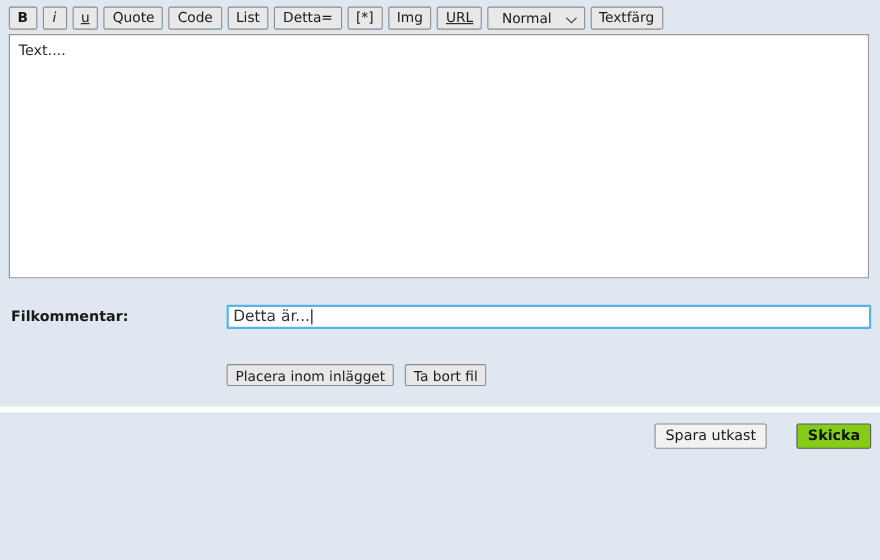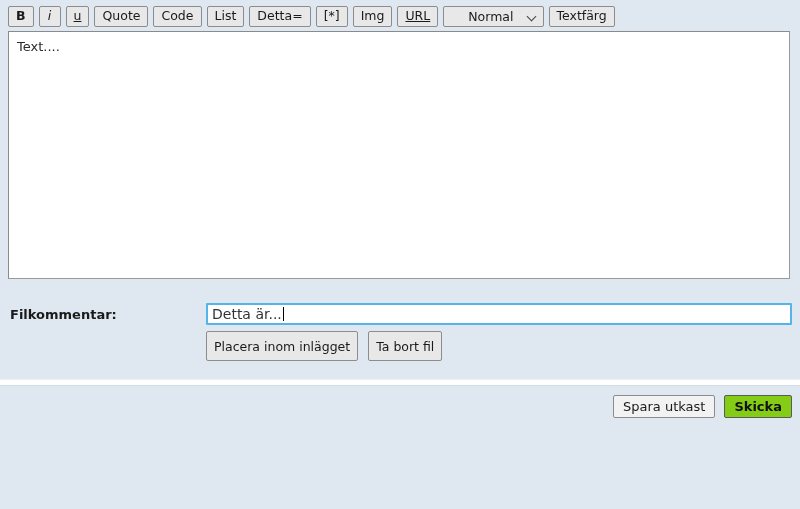--- a/index.html
+++ b/index.html
@@ -51,21 +51,21 @@
 
   .tb-select {
     background: #e8e8e8;
     border: 1px solid #8c8c8c;
     border-radius: 2px;
     height: 21px;
     box-sizing: border-box;
     display: inline-flex;
     align-items: center;
     gap: 14px;
-    padding: 0 6px 0 24px;
+    padding: 0 6px 0 12px;
     font-size: 12.5px;
     color: #1a1a1a;
     cursor: pointer;
   }
   .chev {
     width: 9px;
     height: 9px;
     position: relative;
     display: inline-block;
   }
@@ -76,21 +76,21 @@
     width: 6px; height: 6px;
     border-left: 1.4px solid #444;
     border-bottom: 1.4px solid #444;
     transform: rotate(-45deg);
   }
 
   
   #post-textarea {
     margin: 0 8px;
     width: 782px;
-    height: 248px;
+    height: 222px;
     box-sizing: border-box;
     background: #ffffff;
     border: 1px solid #9a9a9a;
     border-top-color: #8b8b8b;
     border-left-color: #8b8b8b;
     padding: 7px 8px;
     font-family: "DejaVu Sans", sans-serif;
     font-size: 13px;
     color: #2b2b2b;
     overflow: hidden;
@@ -164,41 +164,42 @@
     gap: 10px;
   }
   .att-btn {
     background: #e8e8e8;
     border: 1px solid #8c8c8c;
     border-radius: 2px;
     font-family: "DejaVu Sans", sans-serif;
     font-size: 12.5px;
     color: #1a1a1a;
     padding: 4px 7px;
-    height: 30px;
+    height: 20px;
     box-sizing: border-box;
     display: inline-flex;
     align-items: center;
     cursor: pointer;
     white-space: nowrap;
+    margin-top: 26px;
   }
 
   
   #footer-divider {
     margin-top: 14px;
     height: 5px;
     background: #ffffff;
     border-top: 1px solid #e9eff5;
     border-bottom: 1px solid #d2dde8;
   }
   #footer-actions {
     display: flex;
     justify-content: flex-end;
     align-items: center;
-    gap: 9px;
+    gap: 27px;
     padding: 9px 8px 0 0;
   }
   .footer-btn {
     background: #f2f2f2;
     border: 1px solid #8c8c8c;
     border-radius: 2px;
     font-family: "DejaVu Sans", sans-serif;
     font-size: 13px;
     color: #1a1a1a;
     padding: 4px 9px;

